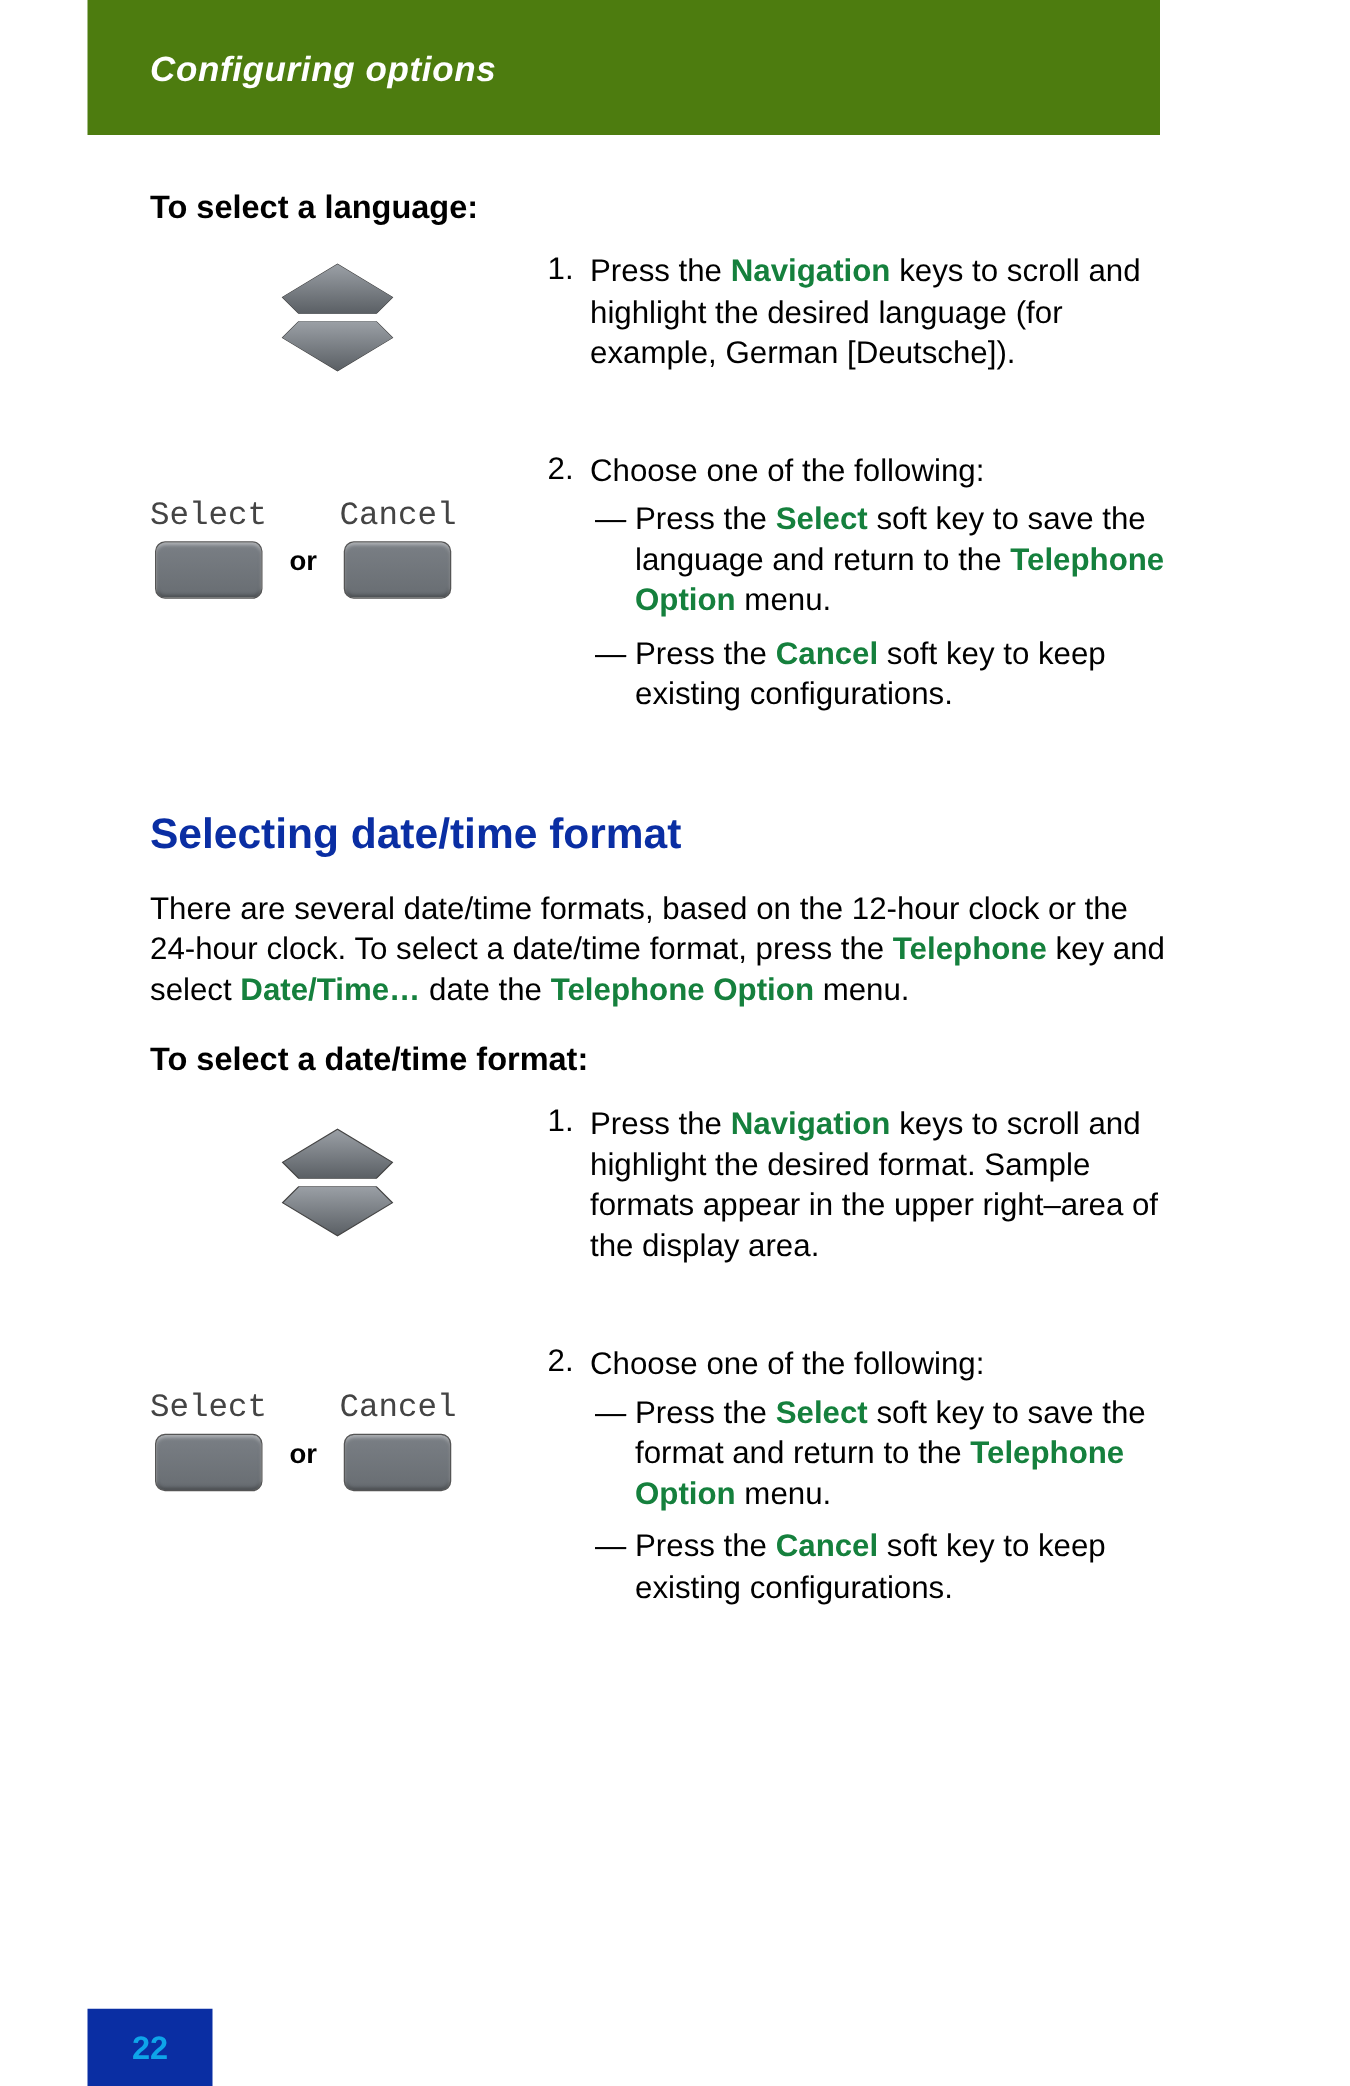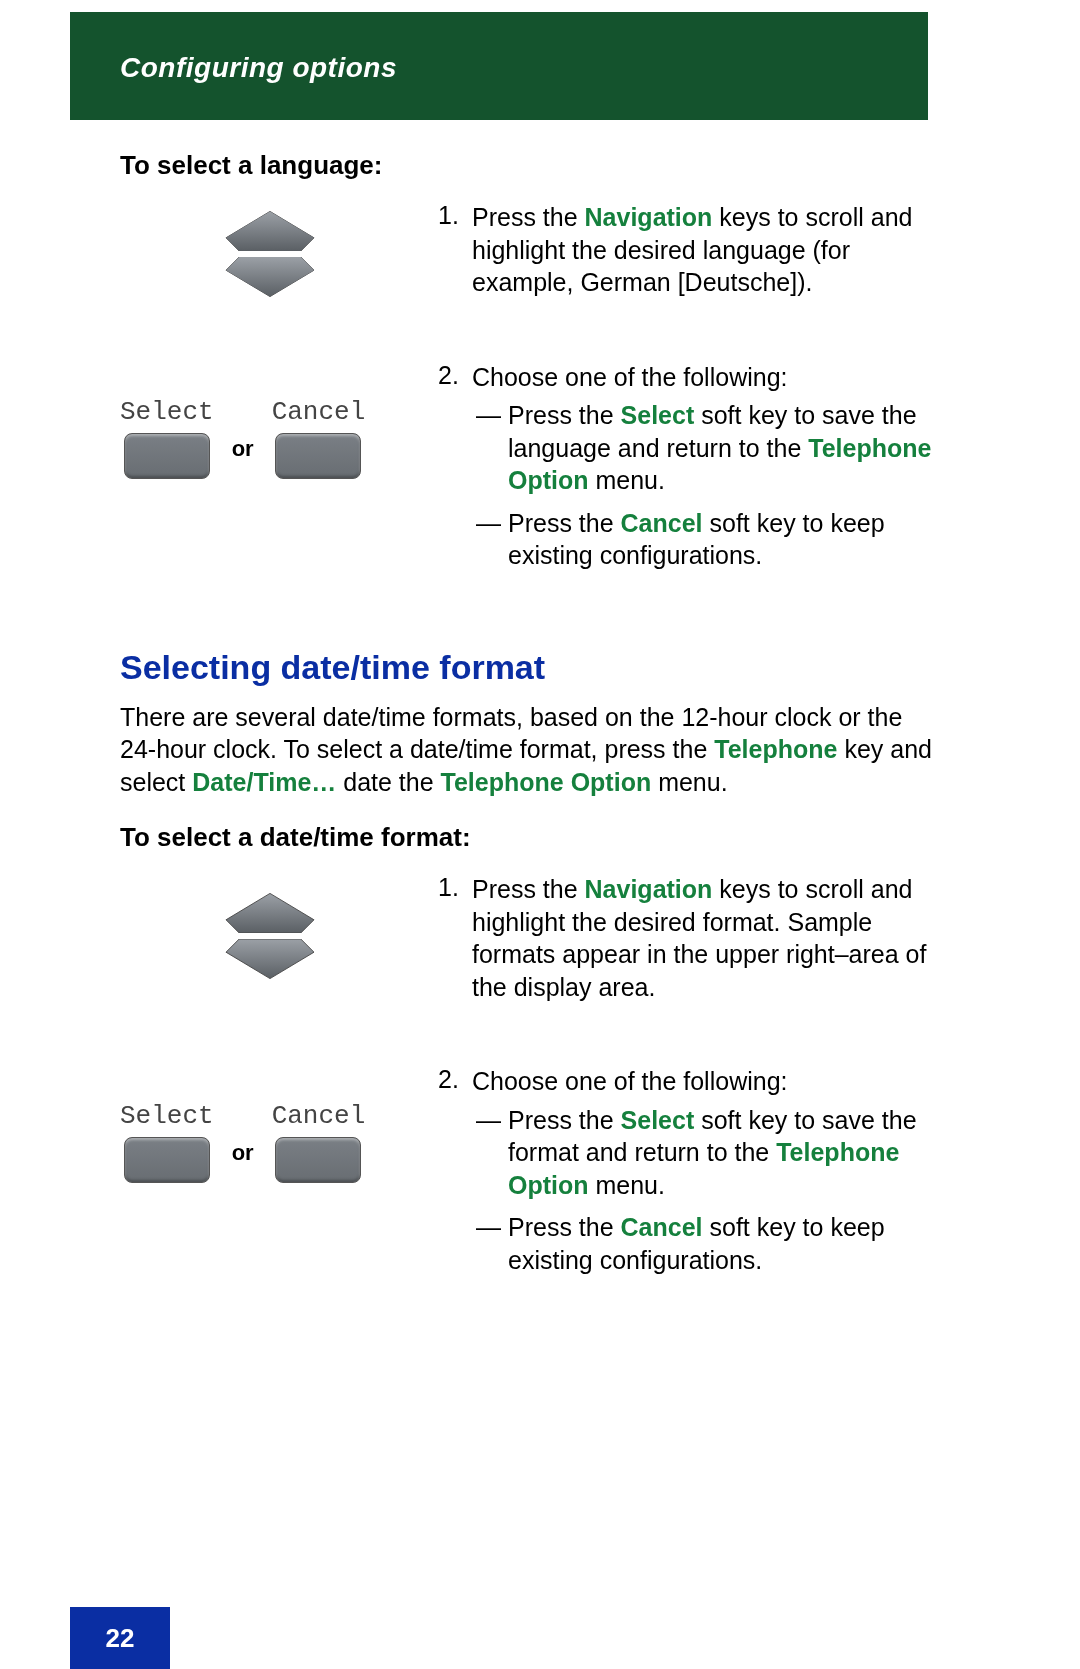--- a/index.html
+++ b/index.html
@@ -1,24 +1,24 @@
 <!DOCTYPE html>
 <html><head>
 <meta charset="utf-8">
 <style>
   * { box-sizing: border-box; margin: 0; padding: 0; }
   html, body { width: 1080px; height: 1669px; background: #fff; font-family: Arial, Helvetica, sans-serif; }
   .page { width: 1080px; height: 1669px; position: relative; background: #fff; overflow: hidden; }
-  .bluebar { position: absolute; left: 70px; top: 12px; width: 858px; height: 108px; background: #14532d; }
+  .bluebar { position: absolute; left: 70px; top: 0; width: 858px; height: 108px; background: #4d7c0f; }
   .bluebar .title { position: absolute; left: 50px; top: 40px; color: #fff; font-weight: bold; font-style: italic; font-size: 28px; font-family: "Trebuchet MS", Arial, sans-serif; letter-spacing: 0.5px; }
   .content { position: absolute; left: 120px; top: 150px; width: 812px; }
   .bold { font-weight: bold; color: #000; font-size: 26px; }
   .bodytext { color: #000; font-size: 25px; line-height: 1.3; }
   .link { color: #15803d; font-weight: bold; }
-  .h2blue { color: #0a2ea3; font-weight: bold; font-size: 34px; font-family: "Trebuchet MS", Arial, sans-serif; margin-top: 50px; margin-bottom: 14px; }
+  .h2blue { color: #0a2ea3; font-weight: bold; font-size: 34px; font-family: "Trebuchet MS", Arial, sans-serif; margin-top: 50px; margin-bottom: 24px; }
   .row { display: flex; align-items: flex-start; }
   .leftcol { width: 300px; flex: 0 0 300px; padding-top: 6px; }
   .rightcol { flex: 1; padding-left: 18px; }
   .numlist { list-style: none; }
   .numlist li { display: flex; margin-bottom: 16px; }
   .numlist .num { width: 34px; flex: 0 0 34px; font-size: 25px; }
   .numlist .txt { flex: 1; font-size: 25px; line-height: 1.3; }
   .sublist { list-style: none; margin-top: 6px; }
   .sublist li { display: flex; margin-bottom: 10px; }
   .sublist .dash { width: 36px; flex: 0 0 36px; text-align: left; font-size: 25px; padding-left:4px; }
@@ -31,21 +31,21 @@
   .langlabel { width: 260px; background: #e6e6e6; padding: 4px 10px; font-family: "Courier New", monospace; font-size: 26px; color:#555; margin-top:12px; margin-left:-10px; }
 
   
   .softrow { display:flex; align-items:center; justify-content:flex-start; gap:18px; padding-top:30px; }
   .softgrp { display:flex; flex-direction:column; align-items:center; }
   .softlabel { font-family: "Courier New", monospace; font-size: 26px; color:#444; margin-bottom:6px; letter-spacing:0px; }
   .softbtn { width: 86px; height: 46px; border-radius: 8px; background: linear-gradient(#7a7f85, #686d72); border: 1px solid #555; box-shadow: inset 0 2px 3px rgba(255,255,255,.4), inset 0 -2px 3px rgba(0,0,0,.3); }
   .ortxt { font-weight:bold; font-size:22px; align-self:center; margin-top:22px;}
 
   .footer { position:absolute; left:70px; bottom:0; width:100px; height:62px; background:#0a2ea3; display:flex; align-items:center; justify-content:center; }
-  .pgnum { color:#ffffff; font-weight:bold; font-size:26px; }
+  .pgnum { color:#0ea5e9; font-weight:bold; font-size:26px; }
   .block { margin-bottom: 46px; }
   .block2 { margin-bottom: 20px; }
 </style>
 </head>
 <body>
 
 <div class="page">
   <div class="bluebar">
     <div class="title">Configuring options</div>
   </div>

